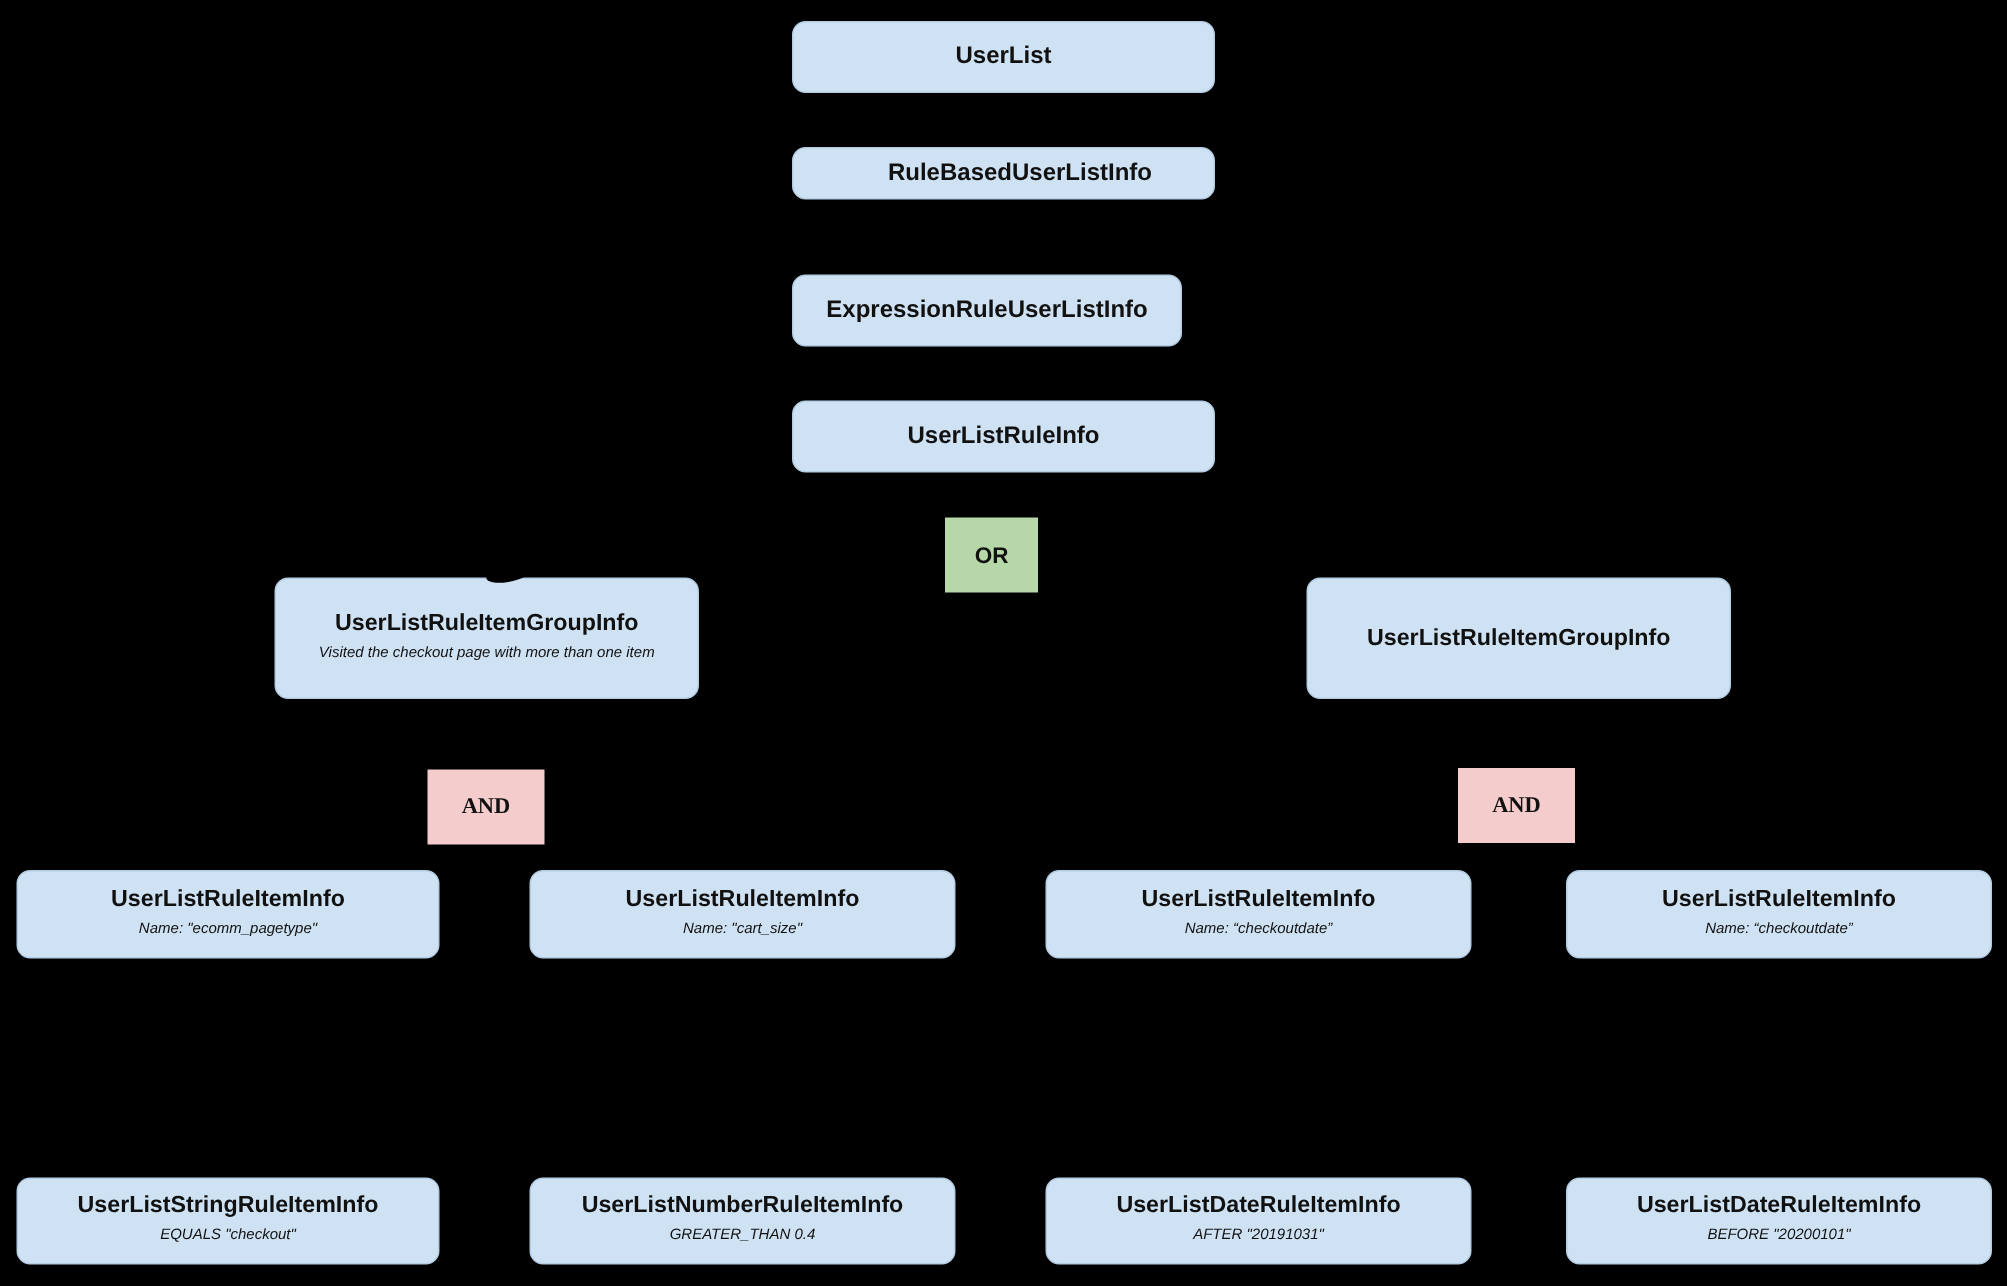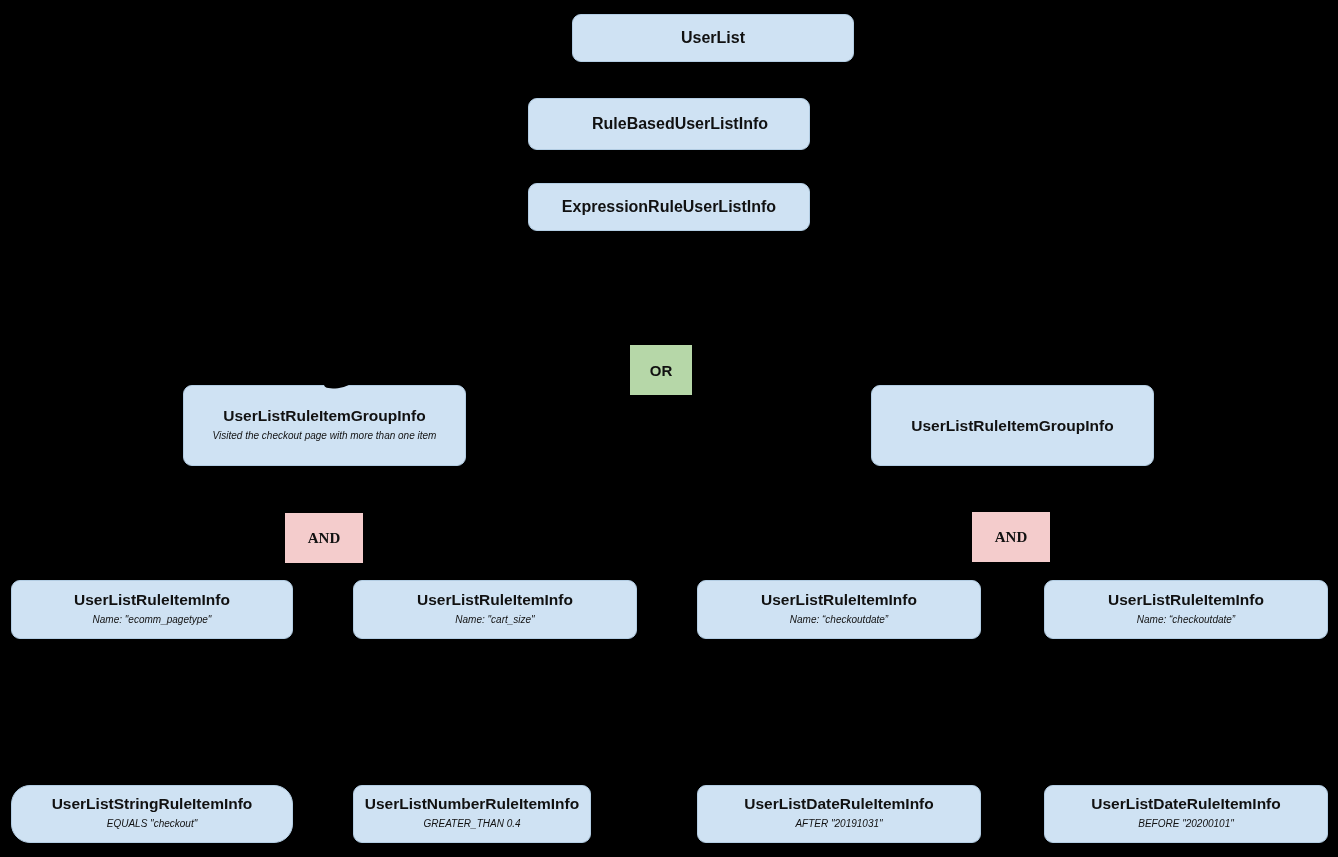--- a/index.html
+++ b/index.html
@@ -63,32 +63,35 @@
     background:#000;
     border-radius:50% 40% 60% 50%;
     transform:rotate(-8deg);
   }
 </style>
 </head>
 <body>
 
 <div class="canvas">
 
-  <div class="node top" style="left:528px;top:14px;width:282px;height:48px;margin-left:44px;">
+  <div class="node top" style="left:528px;top:14px;width:282px;height:48px;">
     <div class="title">UserList</div>
   </div>
 
-  <div class="node top" style="left:528px;top:98px;width:282px;height:52px;padding-left:32px;">
+  <div class="node top" style="left:528px;top:98px;width:282px;height:35px;padding-left:32px;">
     <div class="title">RuleBasedUserListInfo</div>
   </div>
 
-  <div class="node top" style="left:528px;top:183px;width:282px;height:48px;">
+  <div class="node top" style="left:528px;top:183px;width:260px;height:48px;">
     <div class="title">ExpressionRuleUserListInfo</div>
   </div>
 
+  <div class="node top" style="left:528px;top:267px;width:282px;height:48px;">
+    <div class="title">UserListRuleInfo</div>
+  </div>
 
   <div class="chip or" style="left:630px;top:345px;width:62px;height:50px;">
     <span>OR</span>
   </div>
 
   <div class="node" style="left:183px;top:385px;width:283px;height:81px;">
     <div class="title">UserListRuleItemGroupInfo</div>
     <div class="subtitle">Visited the checkout page with more than one item</div>
   </div>
 
@@ -120,26 +123,26 @@
   <div class="node" style="left:697px;top:580px;width:284px;height:59px;">
     <div class="title">UserListRuleItemInfo</div>
     <div class="subtitle">Name: “checkoutdate”</div>
   </div>
 
   <div class="node" style="left:1044px;top:580px;width:284px;height:59px;">
     <div class="title">UserListRuleItemInfo</div>
     <div class="subtitle">Name: “checkoutdate”</div>
   </div>
 
-  <div class="node" style="left:11px;top:785px;width:282px;height:58px;border-radius:19px;">
+  <div class="node" style="left:11px;top:785px;width:282px;height:58px;">
     <div class="title">UserListStringRuleItemInfo</div>
     <div class="subtitle">EQUALS "checkout"</div>
   </div>
 
-  <div class="node" style="left:353px;top:785px;width:238px;height:58px;">
+  <div class="node" style="left:353px;top:785px;width:284px;height:58px;">
     <div class="title">UserListNumberRuleItemInfo</div>
     <div class="subtitle">GREATER_THAN 0.4</div>
   </div>
 
   <div class="node" style="left:697px;top:785px;width:284px;height:58px;">
     <div class="title">UserListDateRuleItemInfo</div>
     <div class="subtitle">AFTER "20191031"</div>
   </div>
 
   <div class="node" style="left:1044px;top:785px;width:284px;height:58px;">

